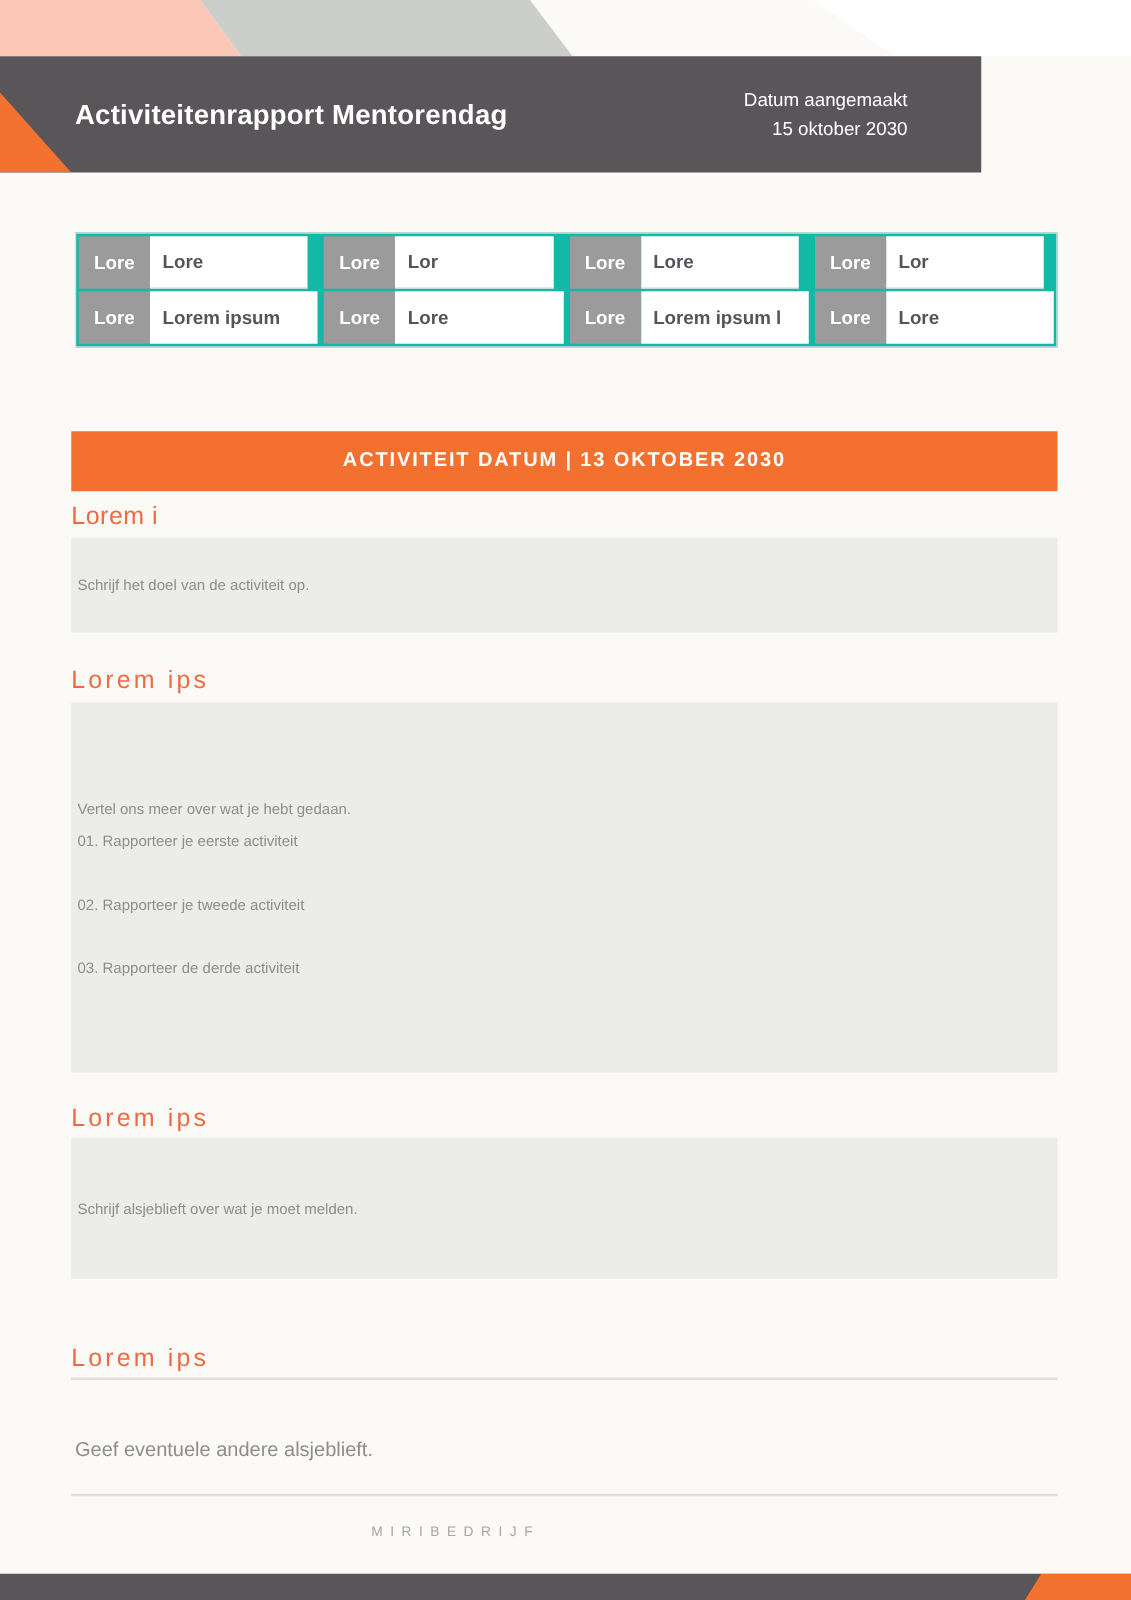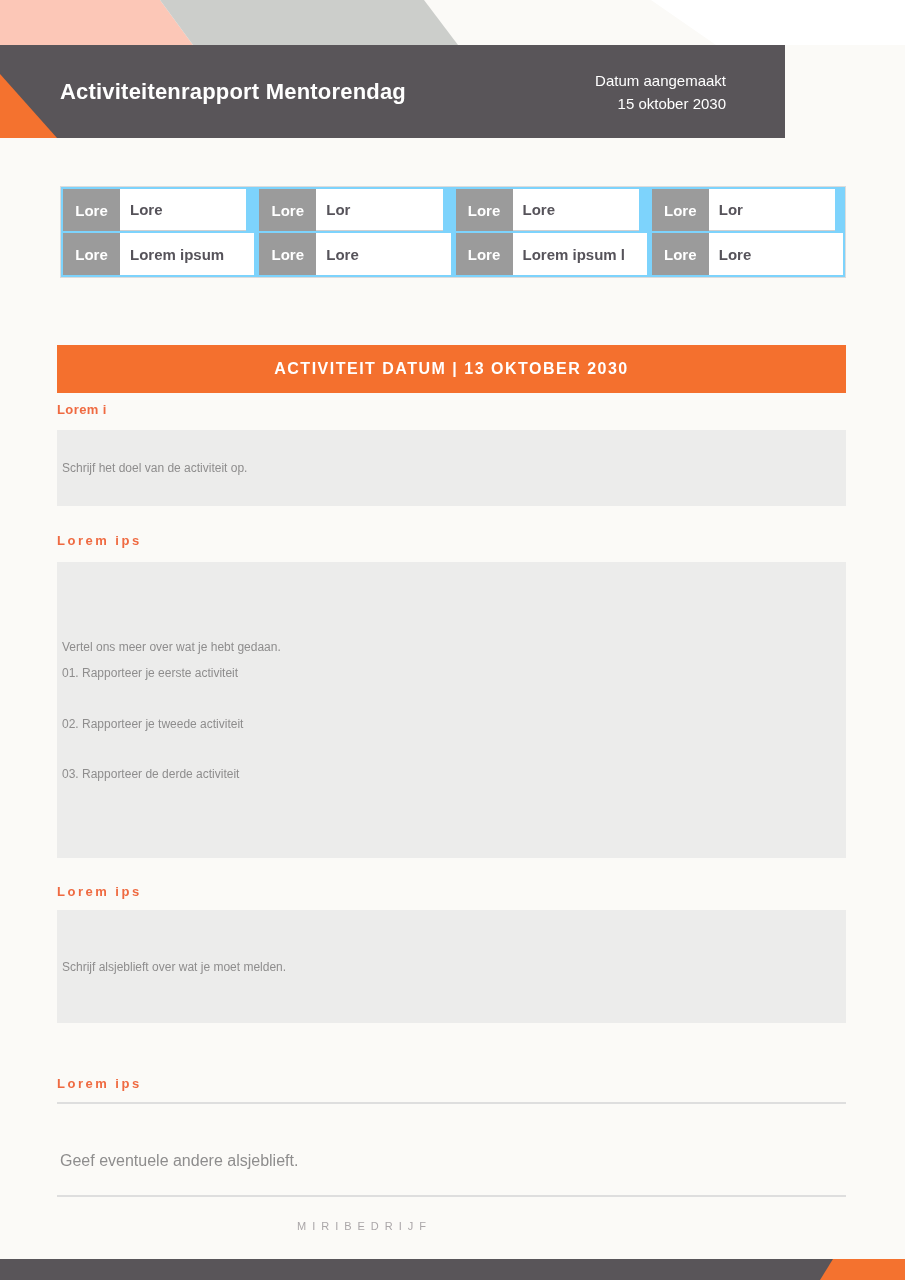--- a/index.html
+++ b/index.html
@@ -24,37 +24,37 @@
   .header { position:absolute; top:45px; left:0; width:785px; height:93px; background:#595559; }
   .header-accent { position:absolute; left:0; bottom:0; width:57px; height:64px;
     background:#f4722f; clip-path:polygon(0 0, 100% 100%, 0 100%); }
   .header-title { position:absolute; left:60px; top:50%; transform:translateY(-50%);
     color:#ffffff; font-size:22px; font-weight:bold; letter-spacing:0.2px; }
   .header-date { position:absolute; right:59px; top:50%; transform:translateY(-50%);
     text-align:right; color:#ffffff; font-size:15px; line-height:23px; }
 
   
   .info-table { position:absolute; top:186px; left:60px; width:786px;
-    background:#7dd3fc; border:1px solid #dcdcdc; padding:2px;
+    background:#14b8a6; border:1px solid #dcdcdc; padding:2px;
     display:grid; grid-template-columns:repeat(4,1fr); column-gap:5px; }
   .tgroup { display:grid; grid-template-columns:57px 1fr; grid-template-rows:42px 42px; row-gap:2px; }
   .tlabel { background:#9b9b9b; color:#ffffff; font-weight:bold; font-size:15px;
     display:flex; align-items:center; justify-content:center; }
   .tvalue { display:flex; align-items:center; padding-left:10px;
     font-weight:bold; font-size:15px; color:#56535a; background:#ffffff; }
   .tvalue.u { border-bottom:1px solid #cfcfcf; margin-right:8px; }
 
   
   .banner { position:absolute; top:327px; left:57px; width:789px; height:48px;
     background:#f4702e; color:#ffffff; font-weight:bold; font-size:16px;
     letter-spacing:1.5px; display:flex; align-items:center; justify-content:center;margin-top:18px; }
 
   
-  .h-orange { position:absolute; left:57px; color:#ef6a41; font-weight:bold;
-    font-size:13px; letter-spacing:2.5px; }
+  .h-orange { position:absolute; left:57px; color:#ef6a41; font-weight:normal;
+    font-size:20px; letter-spacing:2.5px; }
   #heading-goal { top:402px; letter-spacing:0.4px; }
   #heading-activities { top:533px; }
   #heading-report { top:884px; }
   #heading-remarks { top:1076px; }
 
   
   .box { position:absolute; left:57px; width:789px; background:#ececeb;
     color:#8e8d8d; font-size:12px; }
   #box-goal { top:430px; height:76px; display:flex; align-items:center; padding-left:5px; }
   #box-activities { top:562px; height:296px; padding:72px 10px 0 5px; }

